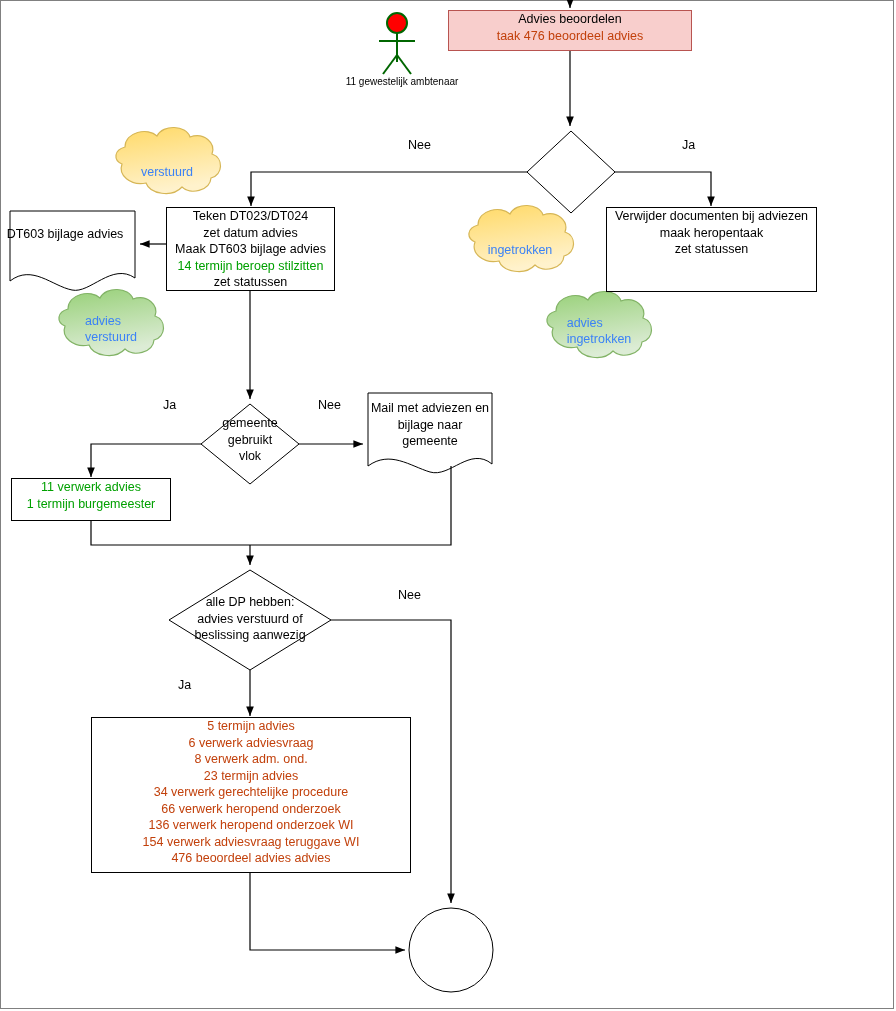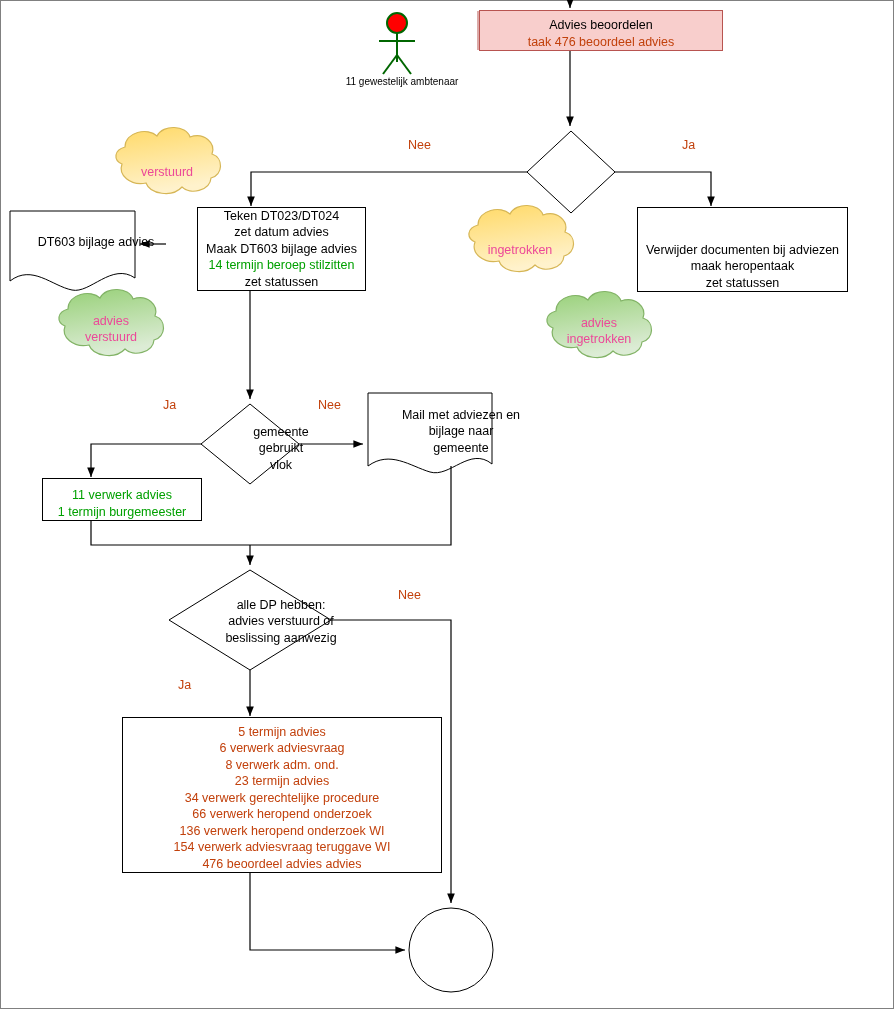--- a/index.html
+++ b/index.html
@@ -1,30 +1,30 @@
 <!DOCTYPE html>
 <html><head>
 <meta charset="utf-8">
 <title>Flowchart</title>
 <style>
   html,body{margin:0;padding:0;background:#ffffff;}
   body{font-family:"Liberation Sans",sans-serif;}
   #canvas{position:relative;width:896px;height:1011px;background:#ffffff;overflow:hidden;}
   #frame{position:absolute;left:0;top:0;width:894px;height:1009px;border:1px solid #808080;box-sizing:border-box;}
   svg.layer{position:absolute;left:0;top:0;width:896px;height:1011px;pointer-events:none;}
-  .node{position:absolute;box-sizing:border-box;display:flex;align-items:flex-end;justify-content:center;
-        text-align:center;font-size:12.5px;color:#000000;line-height:1.32;margin-left:31px;}
+  .node{position:absolute;box-sizing:border-box;display:flex;align-items:flex-start;justify-content:center;
+        text-align:center;font-size:12.5px;color:#000000;line-height:1.32;}
   .rectnode{border:1px solid #000000;background:#ffffff;}
   .pinknode{border:1px solid #b85450;background:#f8cecc;}
   .txt{white-space:pre-line;}
   .red{color:#c2410c;}
   .green{color:#00a000;}
-  .edgelabel{position:absolute;font-size:12.5px;color:#c2410c;white-space:nowrap;}
+  .edgelabel{position:absolute;font-size:12.5px;color:#000000;white-space:nowrap;}
   .cloudlabel{position:absolute;display:flex;align-items:center;justify-content:center;
-      text-align:center;font-size:12.5px;color:#ec4899;line-height:1.3;white-space:pre-line;}
+      text-align:left;font-size:12.5px;color:#3b82f6;line-height:1.3;white-space:pre-line;}
   .actorlabel{position:absolute;font-size:10px;color:#000000;white-space:nowrap;}
 </style>
 </head>
 <body>
 
 <div id="canvas">
 
   <div id="frame"></div>
 
   <svg class="layer" viewBox="0 0 896 1011">

